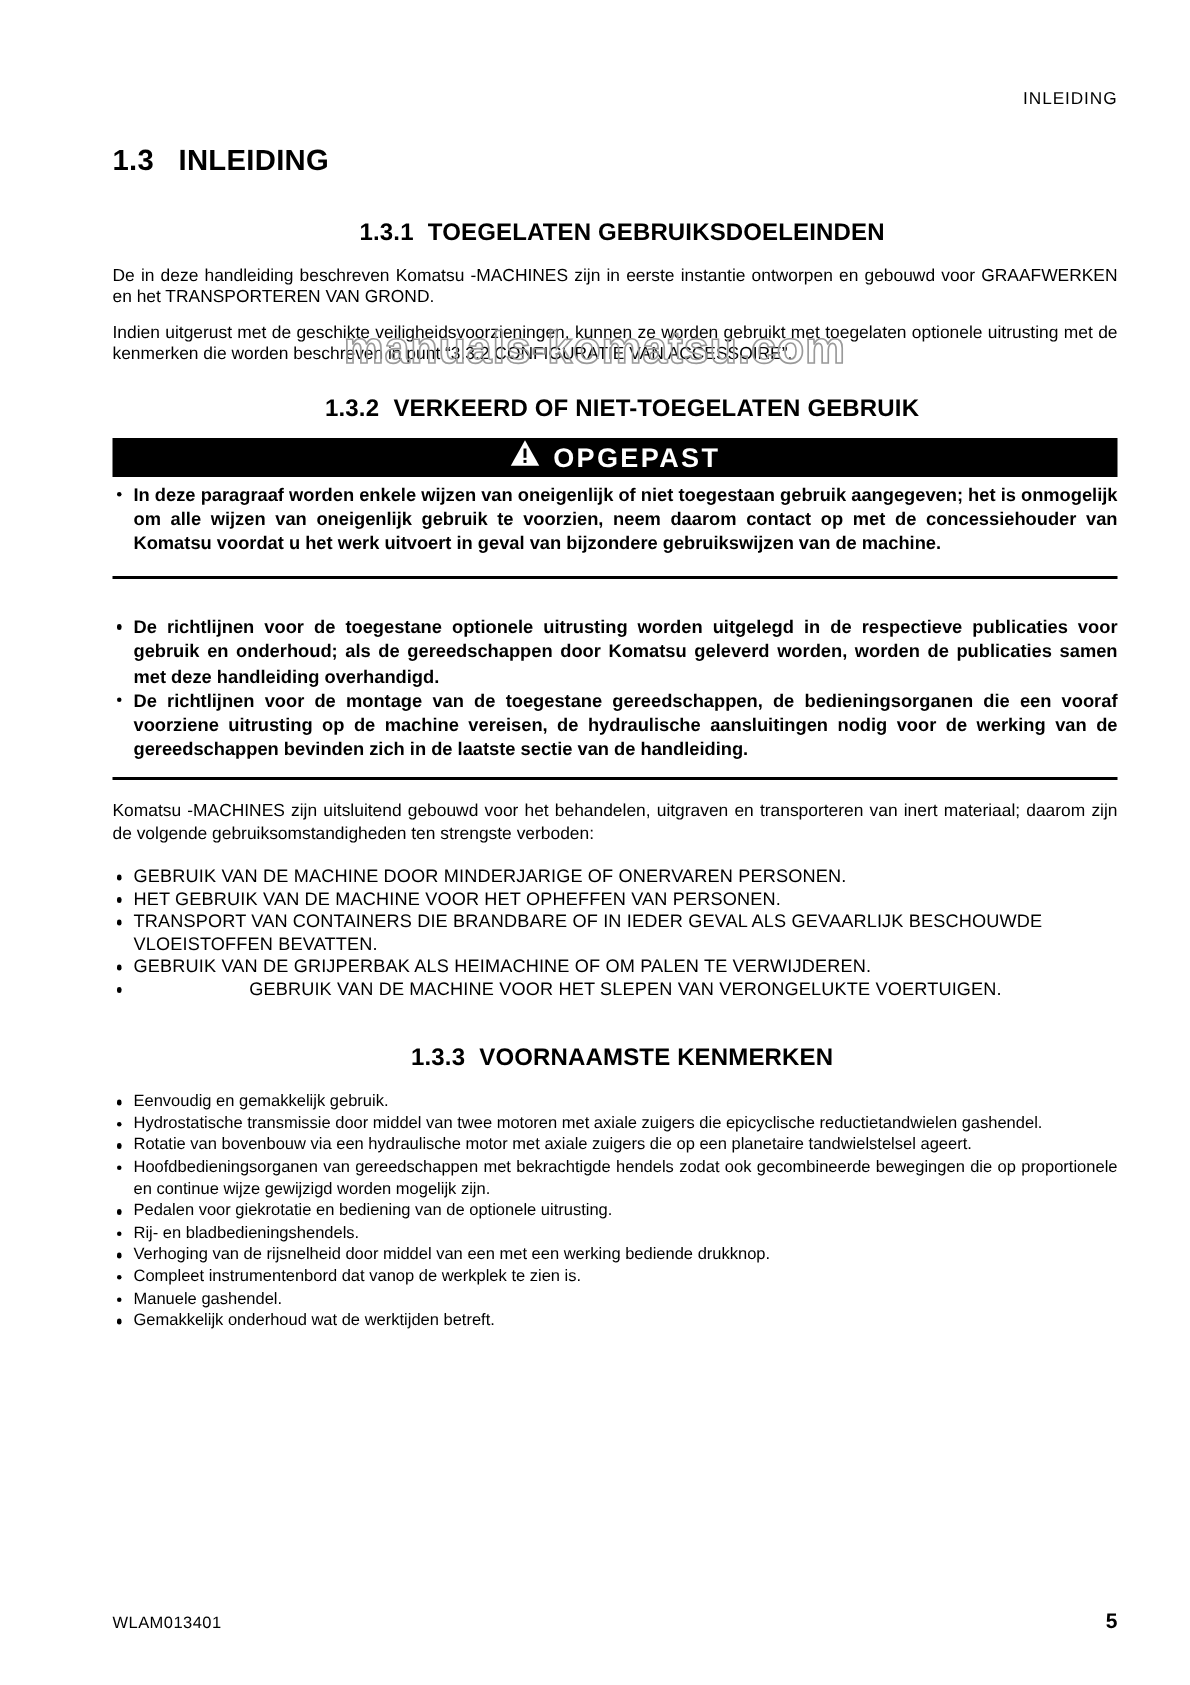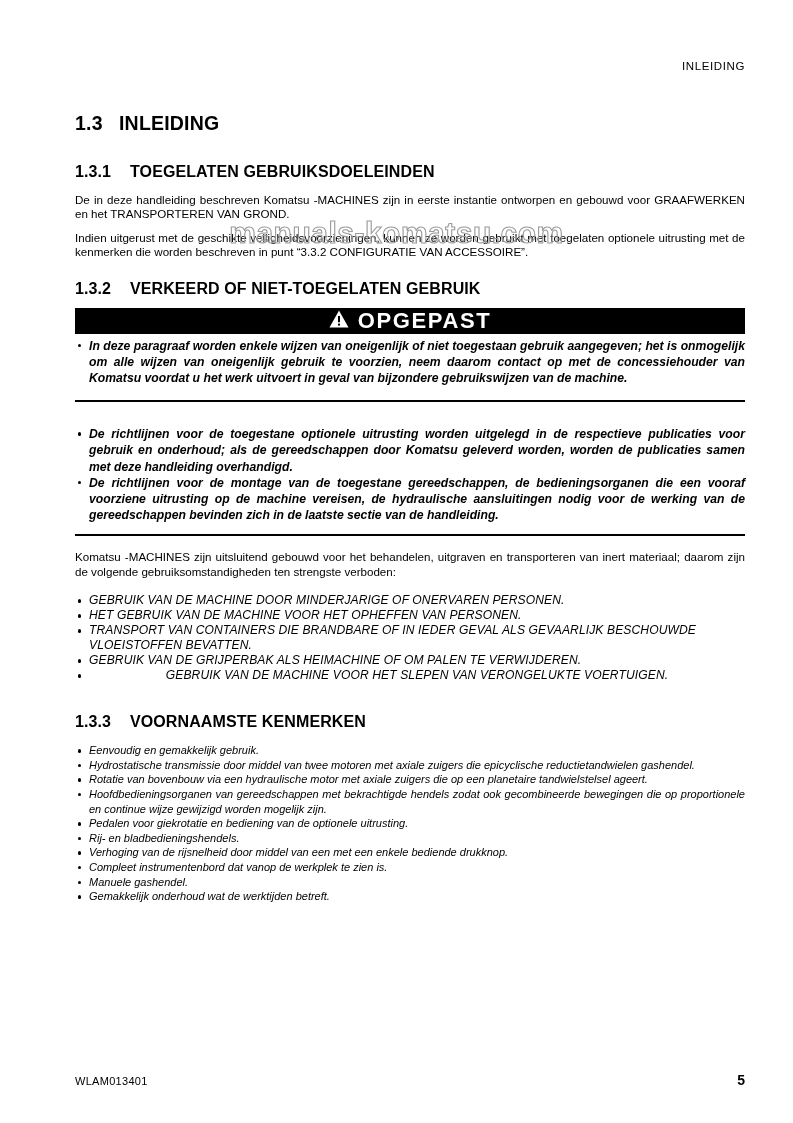--- a/index.html
+++ b/index.html
@@ -32,39 +32,40 @@
     text-align: right;
     font-size: 11.5px;
     letter-spacing: 0.6px;
     font-weight: 400;
   }
 
   
   .content {
     position: absolute;
     left: 75px;
-    top: 112px;
+    top: 96px;
     width: 670px;
   }
 
   h1.sec {
     font-size: 19.5px;
     font-weight: bold;
     margin: 0;
     padding: 0;
     letter-spacing: 0.2px;
   }
   h1.sec .num { display: inline-block; min-width: 44px; }
 
   h2.sub {
     font-size: 16px;
     font-weight: bold;
     margin: 0;
     padding: 0;
     letter-spacing: 0.1px;
+    text-align: center;
   }
   h2.sub .num { display: inline-block; min-width: 55px; }
 
   p.body {
     font-size: 11.6px;
     line-height: 14.4px;
     margin: 0;
     padding: 0;
     text-align: justify;
   }
@@ -73,21 +74,21 @@
   .warn-bar {
     background: #000000;
     color: #ffffff;
     height: 26px;
     display: flex;
     align-items: center;
     justify-content: center;
     gap: 9px;
   }
   .warn-bar .wtxt {
-    font-size: 22px;
+    font-size: 18px;
     font-weight: bold;
     letter-spacing: 1.6px;
     line-height: 1;
   }
   .tri { display: block; }
 
   .warn-body {
     font-size: 12.2px;
     font-weight: bold;
     line-height: 16.2px;
@@ -104,21 +105,20 @@
   
   ul.blist {
     list-style: none;
     margin: 0;
     padding: 0;
   }
   ul.blist > li {
     position: relative;
     padding-left: 14px;
     margin: 0;
-    font-style: italic;
   }
   ul.blist > li::before {
     content: "";
     position: absolute;
     left: 3px;
     top: 6px;
     width: 3.4px;
     height: 3.4px;
     border-radius: 50%;
     background: #000;
@@ -294,21 +294,21 @@
 
     <div class="gap-j"></div>
 
     <ul class="blist feat-list">
       <li>Eenvoudig en gemakkelijk gebruik.</li>
       <li>Hydrostatische transmissie door middel van twee motoren met axiale zuigers die epicyclische reductietandwielen gashendel.</li>
       <li>Rotatie van bovenbouw via een hydraulische motor met axiale zuigers die op een planetaire tandwielstelsel ageert.</li>
       <li>Hoofdbedieningsorganen van gereedschappen met bekrachtigde hendels zodat ook gecombineerde bewegingen die op proportionele en continue wijze gewijzigd worden mogelijk zijn.</li>
       <li>Pedalen voor giekrotatie en bediening van de optionele uitrusting.</li>
       <li>Rij- en bladbedieningshendels.</li>
-      <li>Verhoging van de rijsnelheid door middel van een met een enkele bediende drukknop.</li>
+      <li>Verhoging van de rijsnelheid door middel van een met een werking bediende drukknop.</li>
       <li>Compleet instrumentenbord dat vanop de werkplek te zien is.</li>
       <li>Manuele gashendel.</li>
       <li>Gemakkelijk onderhoud wat de werktijden betreft.</li>
     </ul>
 
   </div>
 
   <div class="watermark">manuals-komatsu.com</div>
 
   <div class="footer">

